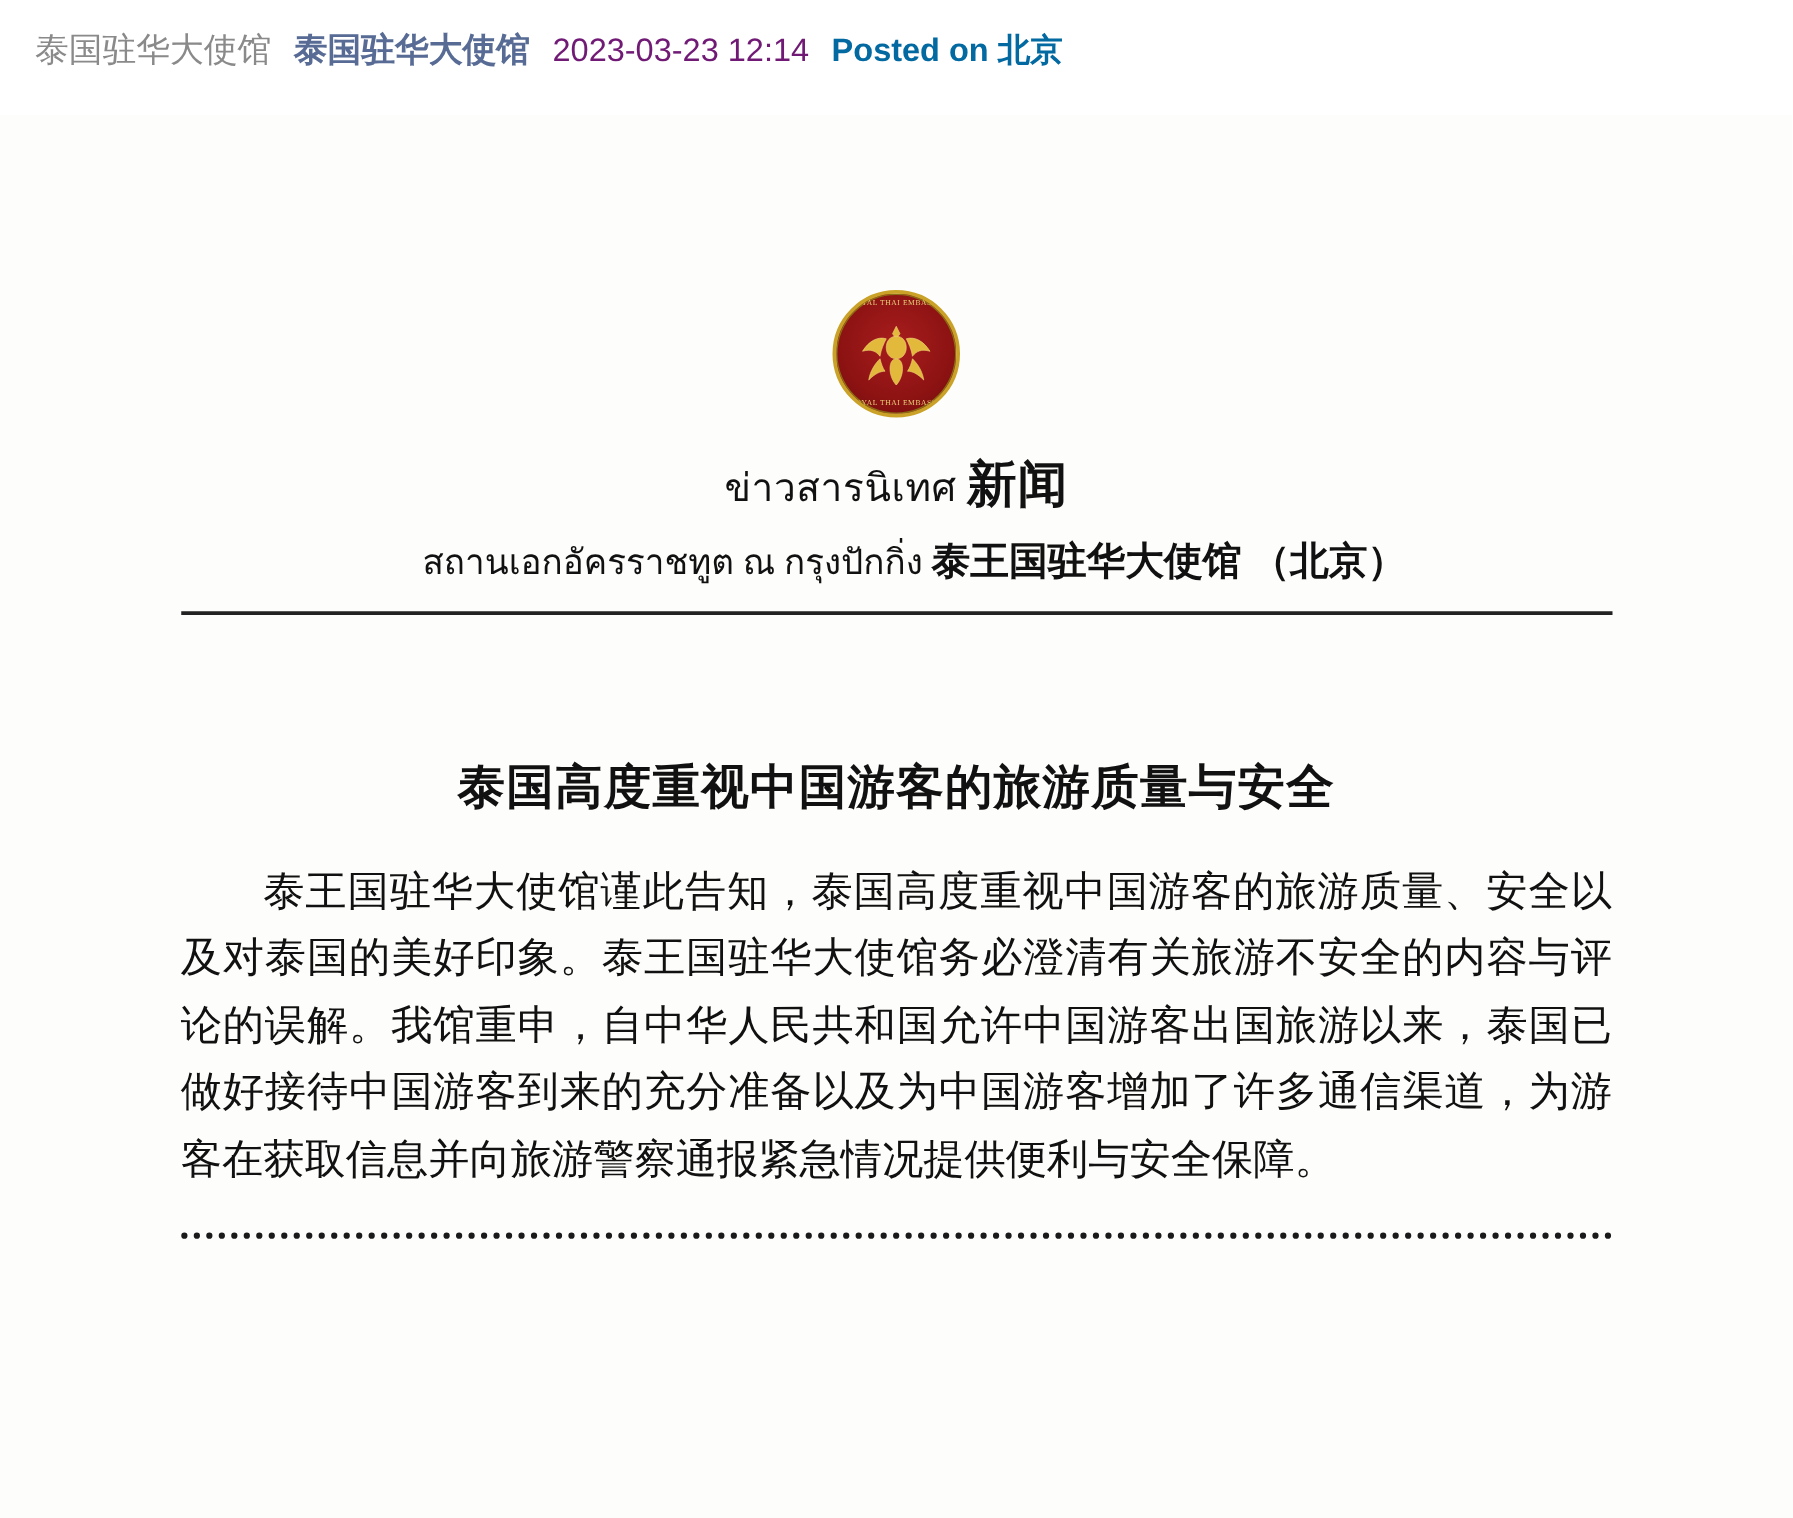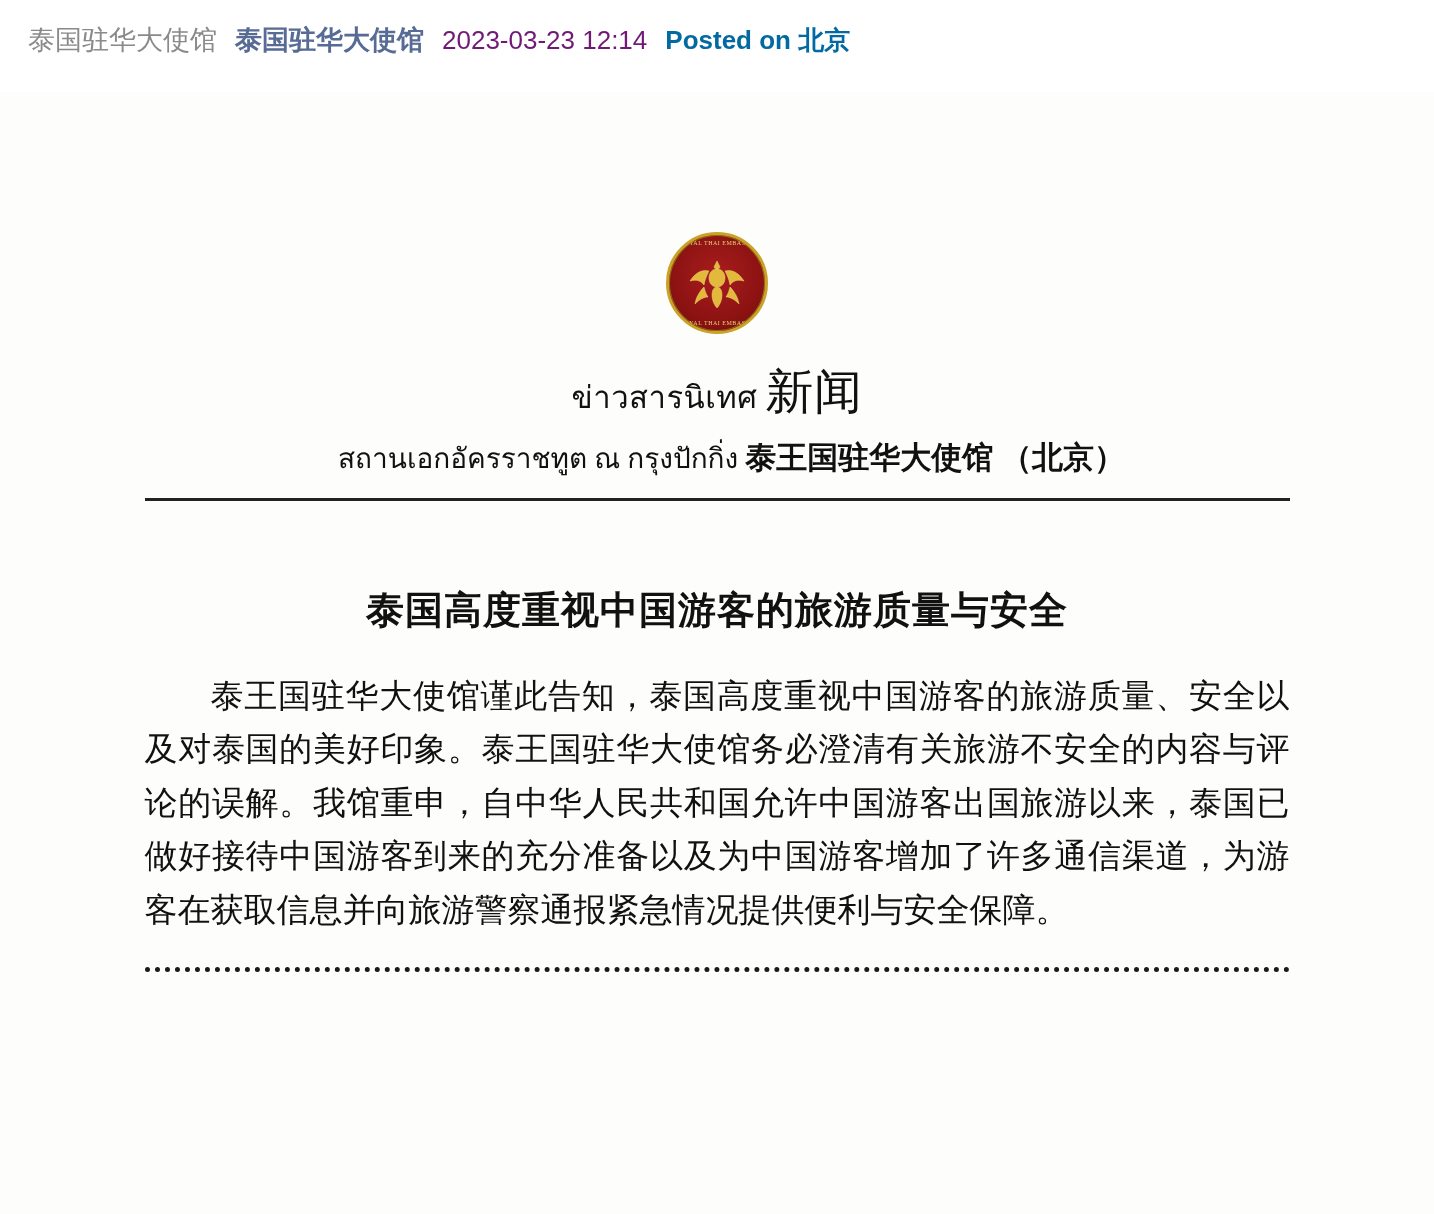--- a/index.html
+++ b/index.html
@@ -97,22 +97,22 @@
     text-align: center;
     margin-top: 26px;
     font-family: "Liberation Serif", serif;
     color: #111;
   }
   .header-line1 {
     font-size: 31px;
     letter-spacing: .5px;
   }
   .header-line1 .cn {
-    font-weight: 400;
-    font-size: 48px;
+    font-weight: 700;
+    font-size: 40px;
     margin-left: 8px;
     margin-top: 40px;
   }
   .header-line2 {
     font-size: 28px;
     margin-top: 12px;
     margin-left: 29px;
   }
   .header-line2 .cn {
     font-weight: 700;
@@ -125,28 +125,28 @@
     background: #222;
     margin: 18px auto 0 auto;
   }
 
   .doc-title {
     text-align: center;
     font-family: "Liberation Serif", serif;
     font-weight: 700;
     font-size: 38px;
     color: #111;
-    margin-top: 84px;
+    margin-top: 112px;
     letter-spacing: 1px;
   }
 
   .body-text {
     width: 1145px;
     margin: 12px auto;
-    font-family: Liberation Serif, serif;
+    font-family: Liberation Mono, monospace;
     font-size: 33px;
     line-height: 1.62;
     color: #111;
     text-align: justify;
     text-justify: inter-ideograph;
   }
   .body-text p {
     margin: 34px 0 0 0;
     text-indent: 2em;
   }

